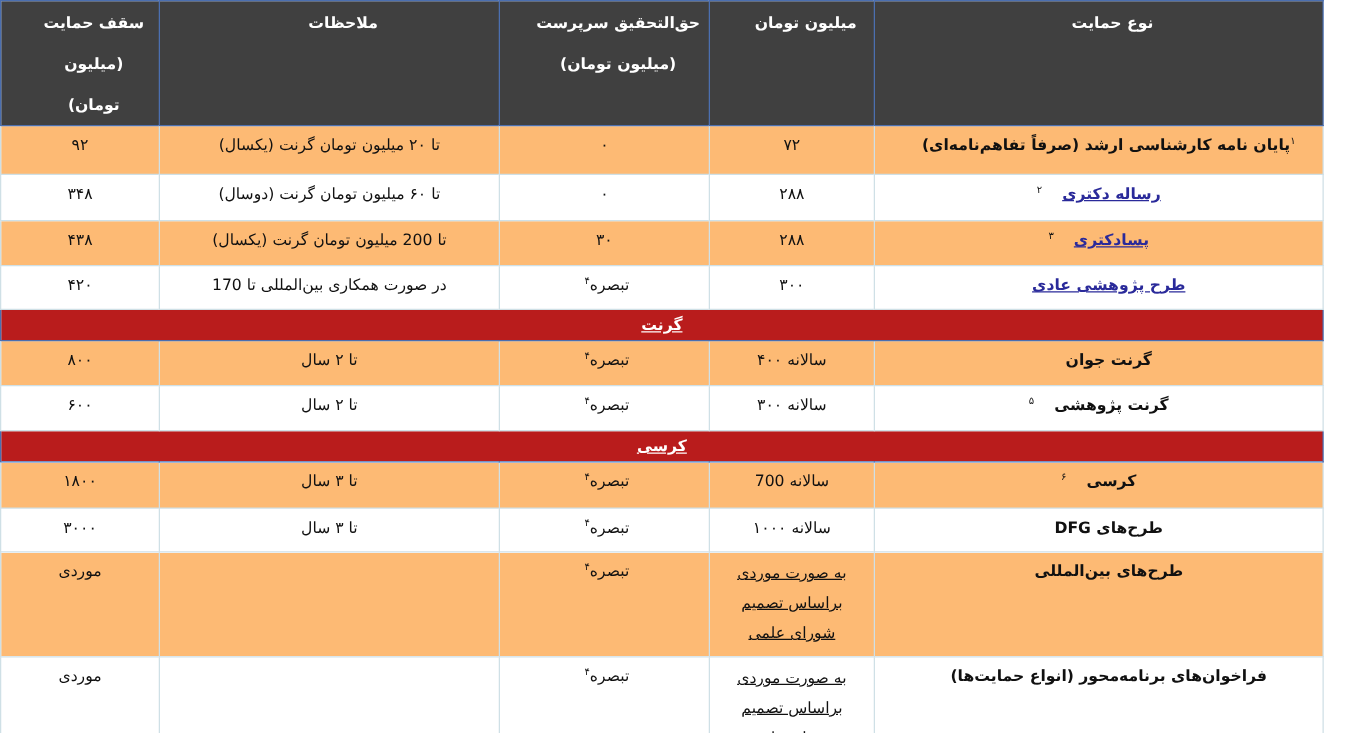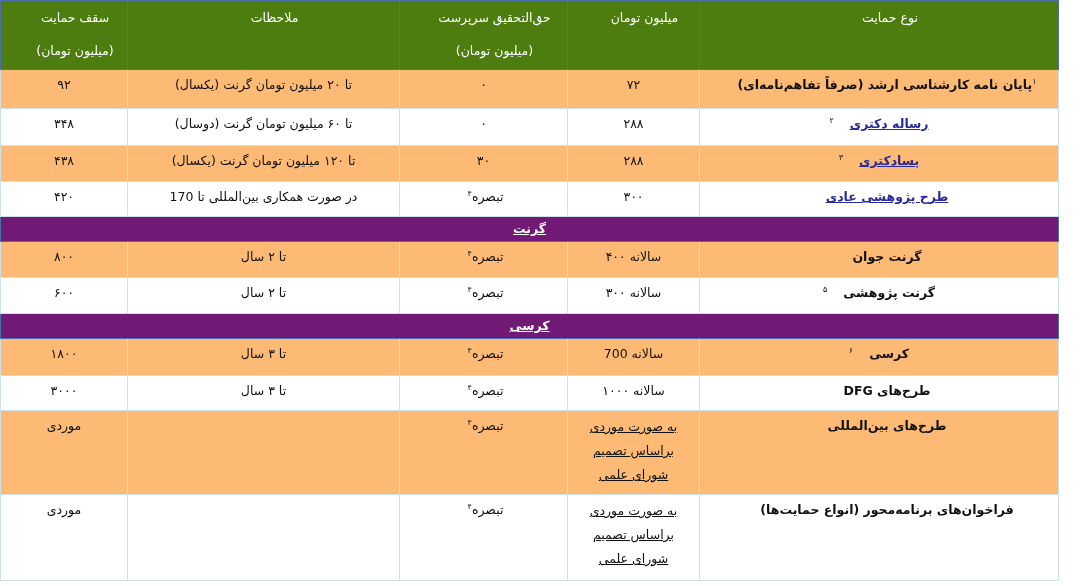--- a/index.html
+++ b/index.html
@@ -29,33 +29,33 @@
     }
     td, th {
       border: 1px solid #cfe0e6;
       text-align: center;
       vertical-align: top;
       padding: 4px 6px 0 6px;
       line-height: 22px;
       overflow: hidden;
     }
     th {
-      background: #4d7c0f;
+      background: #404040;
       color: #ffffff;
-      font-weight: normal;
+      font-weight: bold;
       border-color: #4b6fb0;
       height: 68px;
       line-height: 33px;
       padding-top: 0;
       padding-left: 28px;
     }
     .row-yellow td { background: #fdba74; }
     .row-white td { background: #ffffff; }
     .section td {
-      background: #701a75;
+      background: #b91c1c;
       color: #fff;
       font-weight: bold;
       height: 20px;
       line-height: 20px;
       padding: 2px 0 2px 0;
       border-color: #4b6fb0;
     }
     .section td span { text-decoration: underline; }
     .name {
       font-weight: bold;
@@ -125,21 +125,21 @@
       <td><a class="name link">رساله دکتری</a><sup>۲</sup></td>
       <td><span>۲۸۸</span></td>
       <td><span>۰</span></td>
       <td><span>تا ۶۰ میلیون تومان گرنت (دوسال)</span></td>
       <td><span>۳۴۸</span></td>
     </tr>
     <tr class="row-yellow" style="height:36px">
       <td><a class="name link">پسادکتری</a><sup>۳</sup></td>
       <td><span>۲۸۸</span></td>
       <td><span>۳۰</span></td>
-      <td><span>تا ۱۲۰ میلیون تومان گرنت (یکسال)</span></td>
+      <td><span>تا 200 میلیون تومان گرنت (یکسال)</span></td>
       <td><span>۴۳۸</span></td>
     </tr>
     <tr class="row-white" style="height:35px">
       <td><a class="name link">طرح پژوهشی عادی</a></td>
       <td><span>۳۰۰</span></td>
       <td class="note"><span>تبصره</span><sup>۴</sup></td>
       <td><span>در صورت همکاری بین‌المللی تا 170</span></td>
       <td><span>۴۲۰</span></td>
     </tr>
 

